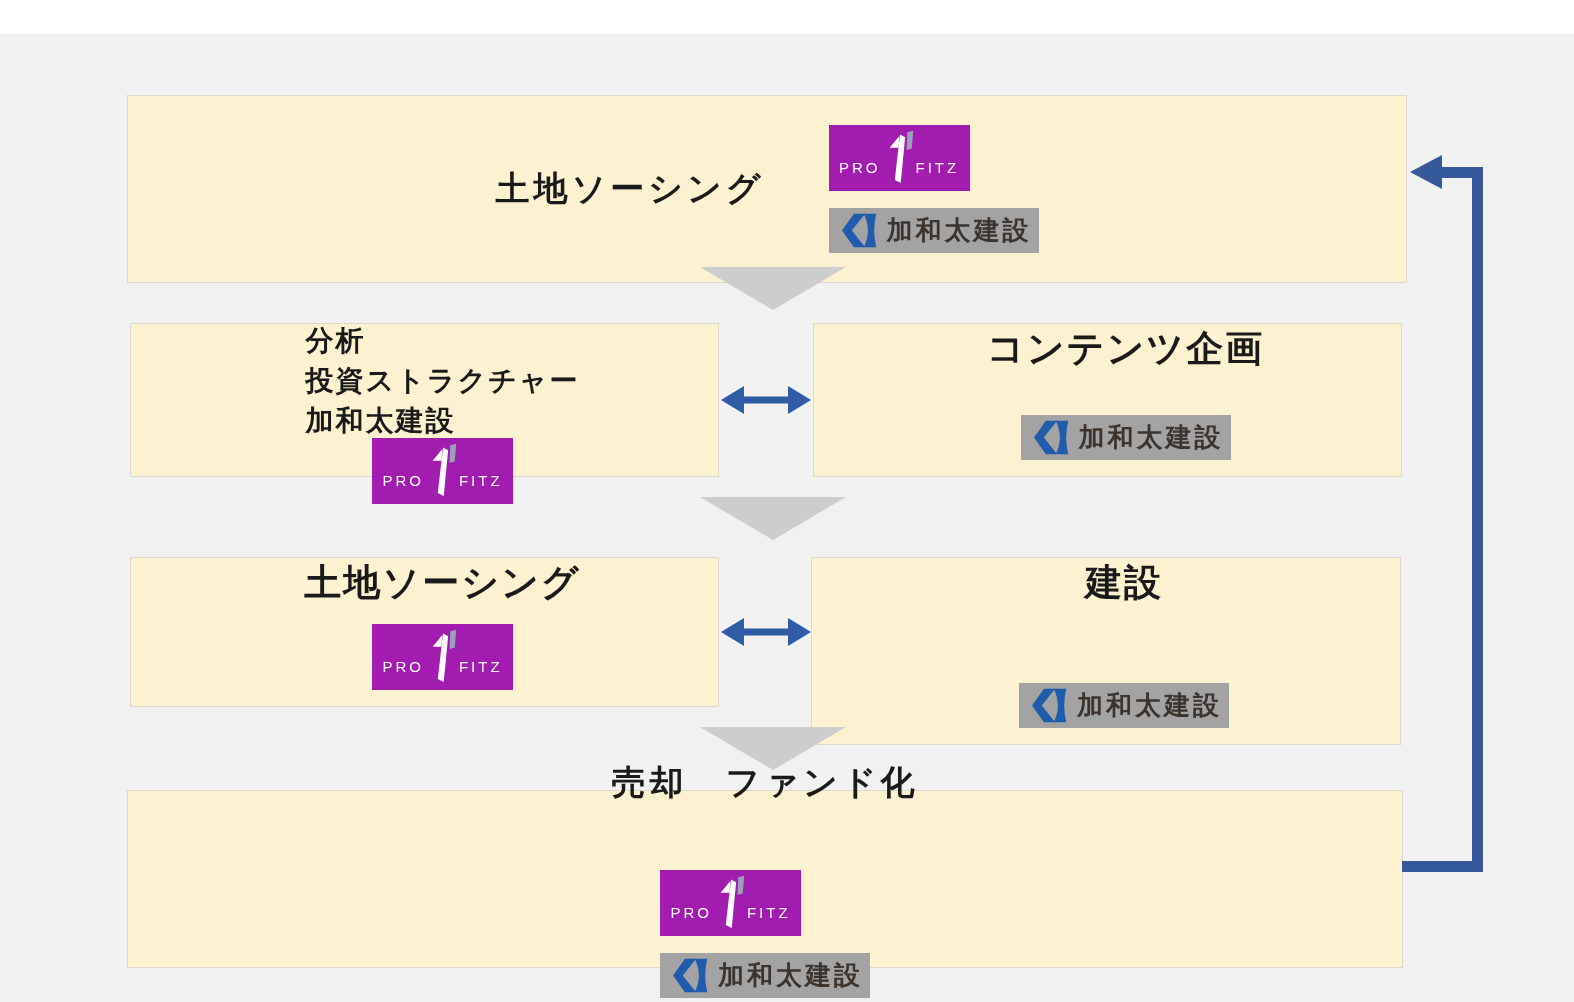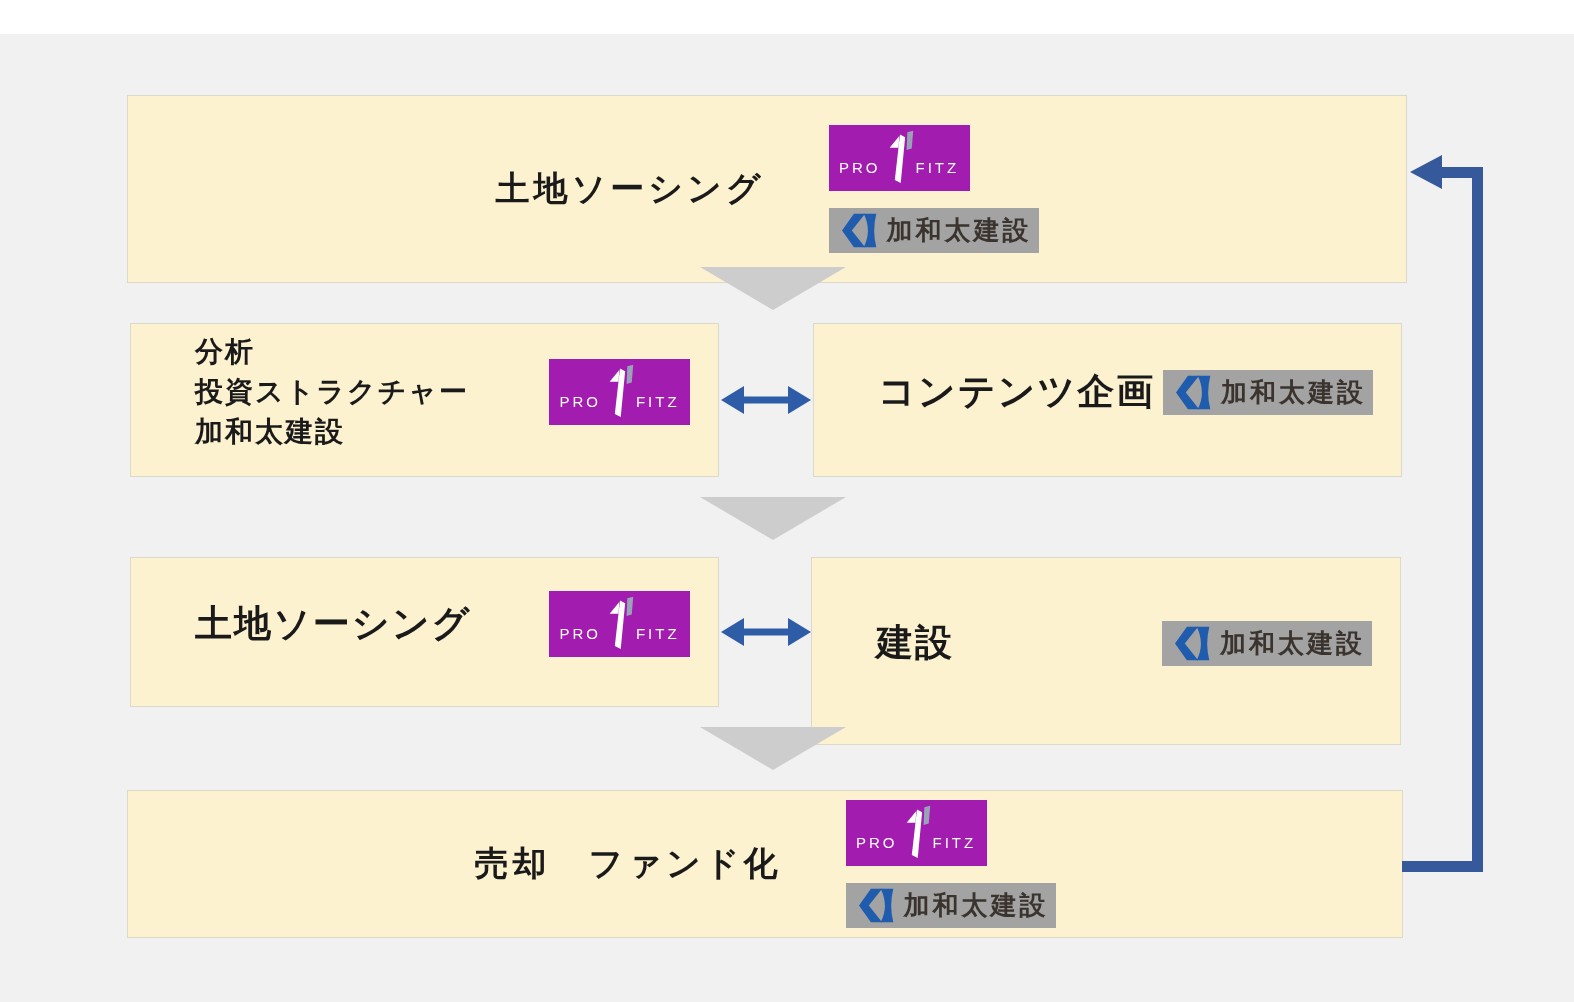--- a/index.html
+++ b/index.html
@@ -21,21 +21,21 @@
   .page-title{
     margin-left:36px;font-size:25px;font-weight:700;color:#161616;letter-spacing:1px;
   }
 
   
   .fbox{
     position:absolute;background:#fdf2d0;border:1px solid #dcd9cb;
     box-sizing:border-box;display:flex;align-items:center;
   }
   .box-wide{justify-content:center;gap:64px;}
-  .box-split{justify-content:space-between;padding:0 28px 16px 64px;}
+  .box-split{justify-content:space-between;padding:0 28px 16px 64px;flex-direction:column;}
   .step-label-lg{font-size:34px;font-weight:700;color:#1a1a1a;letter-spacing:4px;white-space:pre;}
   .step-label-md{font-size:37px;font-weight:700;color:#1a1a1a;letter-spacing:2px;white-space:pre;}
   .multiline{display:flex;flex-direction:column;gap:6px;}
   .multiline span{font-size:28px;font-weight:700;color:#1a1a1a;letter-spacing:2px;line-height:34px;}
 
   
   .logo-pf{
     width:141px;height:66px;background:#a21caf;
     display:flex;align-items:center;justify-content:center;flex:none;
   }
@@ -164,21 +164,21 @@
       <svg viewBox="0 0 100 100">
         <polygon points="34,2 66,2 28,50 66,98 34,98 0,50" fill="#1f5cad"></polygon>
         <path d="M62,2 L98,2 Q86,50 98,98 L62,98 Q86,50 62,2 Z" fill="#1f5cad"></path>
       </svg>
       <span class="t">加和太建設</span>
     </div>
   </div>
 
   <div class="tri-down" style="left:700px;top:727px;"></div>
 
-  <div class="fbox box-wide" style="left:127px;top:790px;width:1276px;height:148px;">
+  <div class="fbox box-wide" style="left:127px;top:790px;width:1276px;height:178px;flex-direction:column;">
     <div class="step-label-lg">売却　ファンド化</div>
     <div class="logo-stack">
       <div class="logo-pf">
         <span class="t">PRO</span>
         <svg viewBox="0 0 44 76">
           <polygon points="24,6 31,10 25,72 17,68" fill="#ffffff"></polygon>
           <polygon points="23,8 10,24 22,24" fill="#ffffff"></polygon>
           <polygon points="34,3 42,1 40,25 33,27" fill="#9aa2b8"></polygon>
         </svg>
         <span class="t">FITZ</span>

